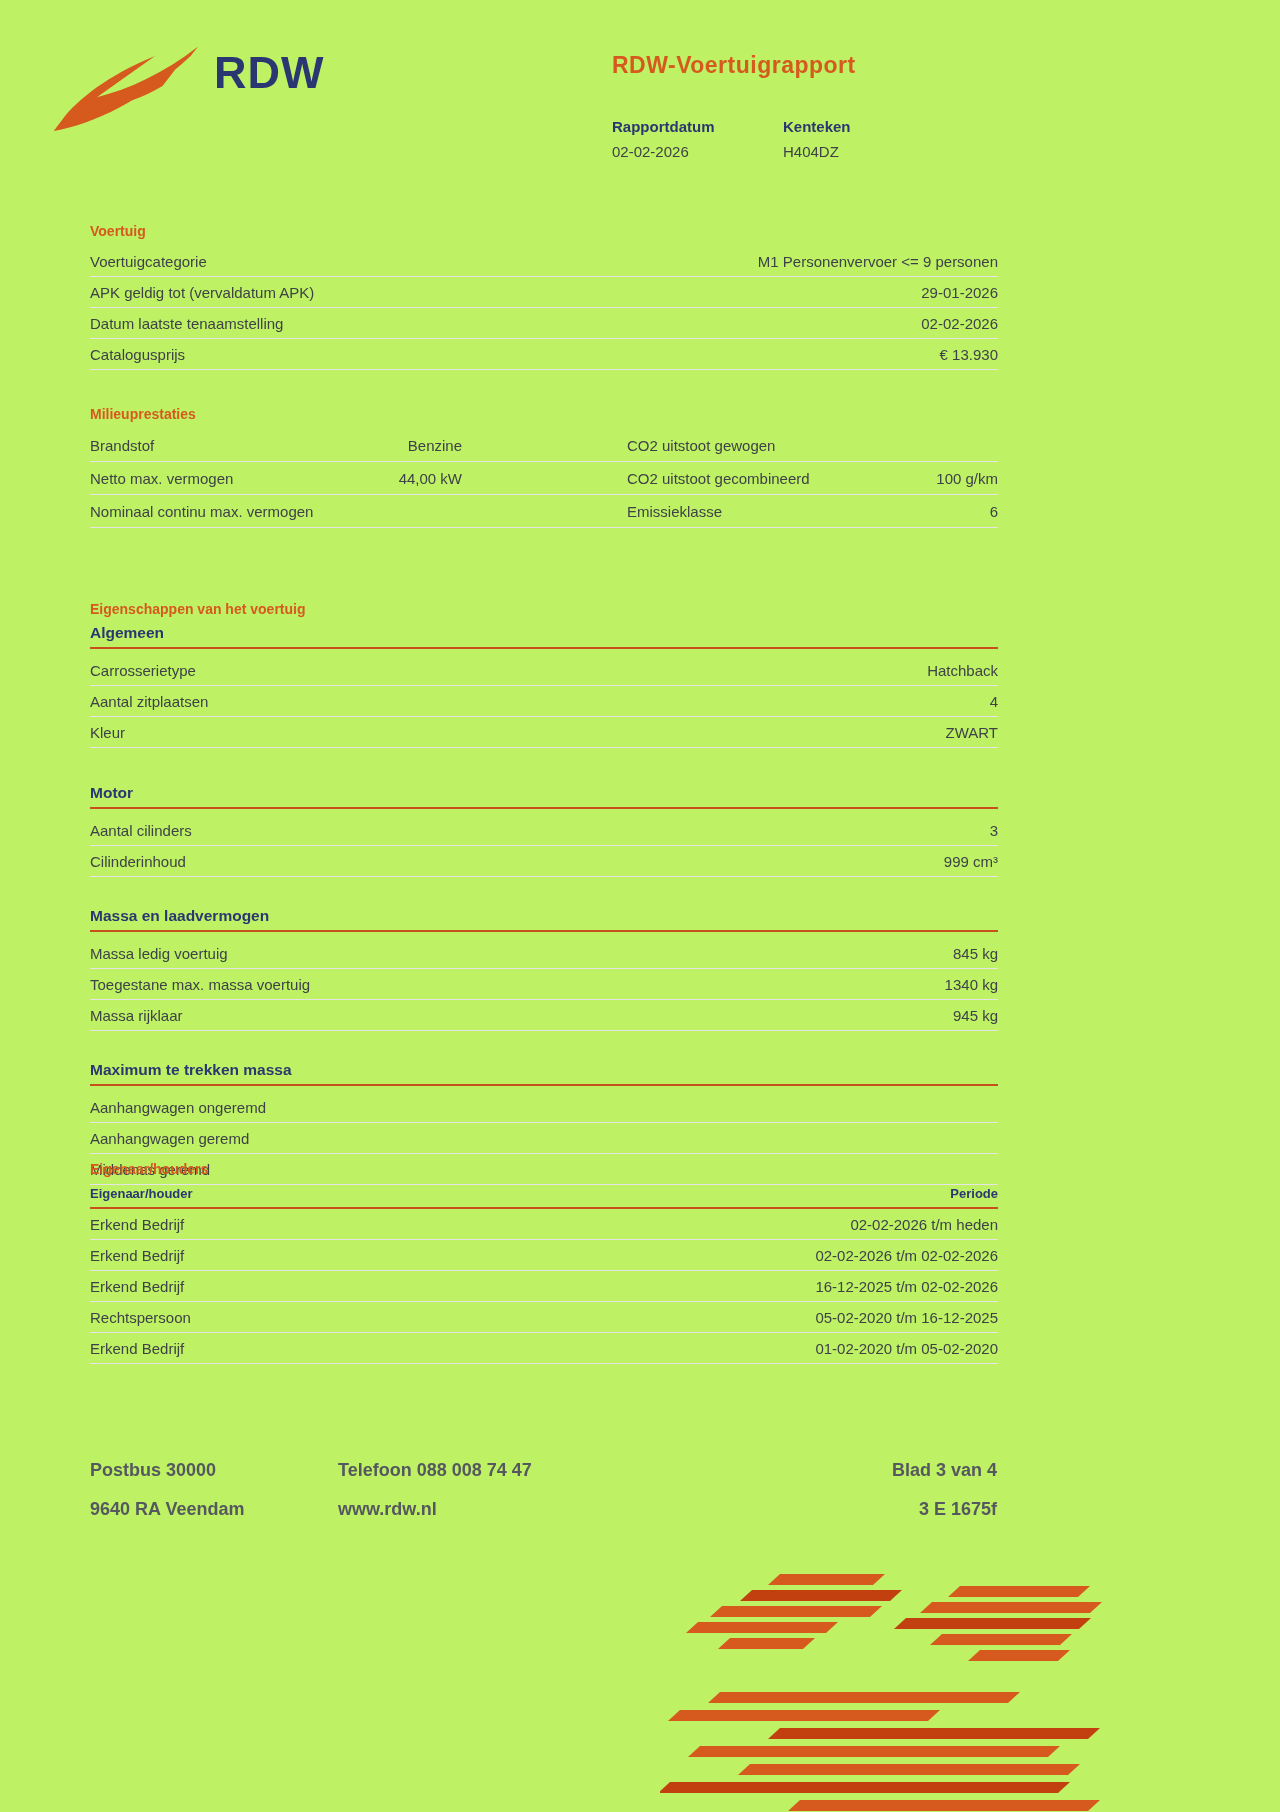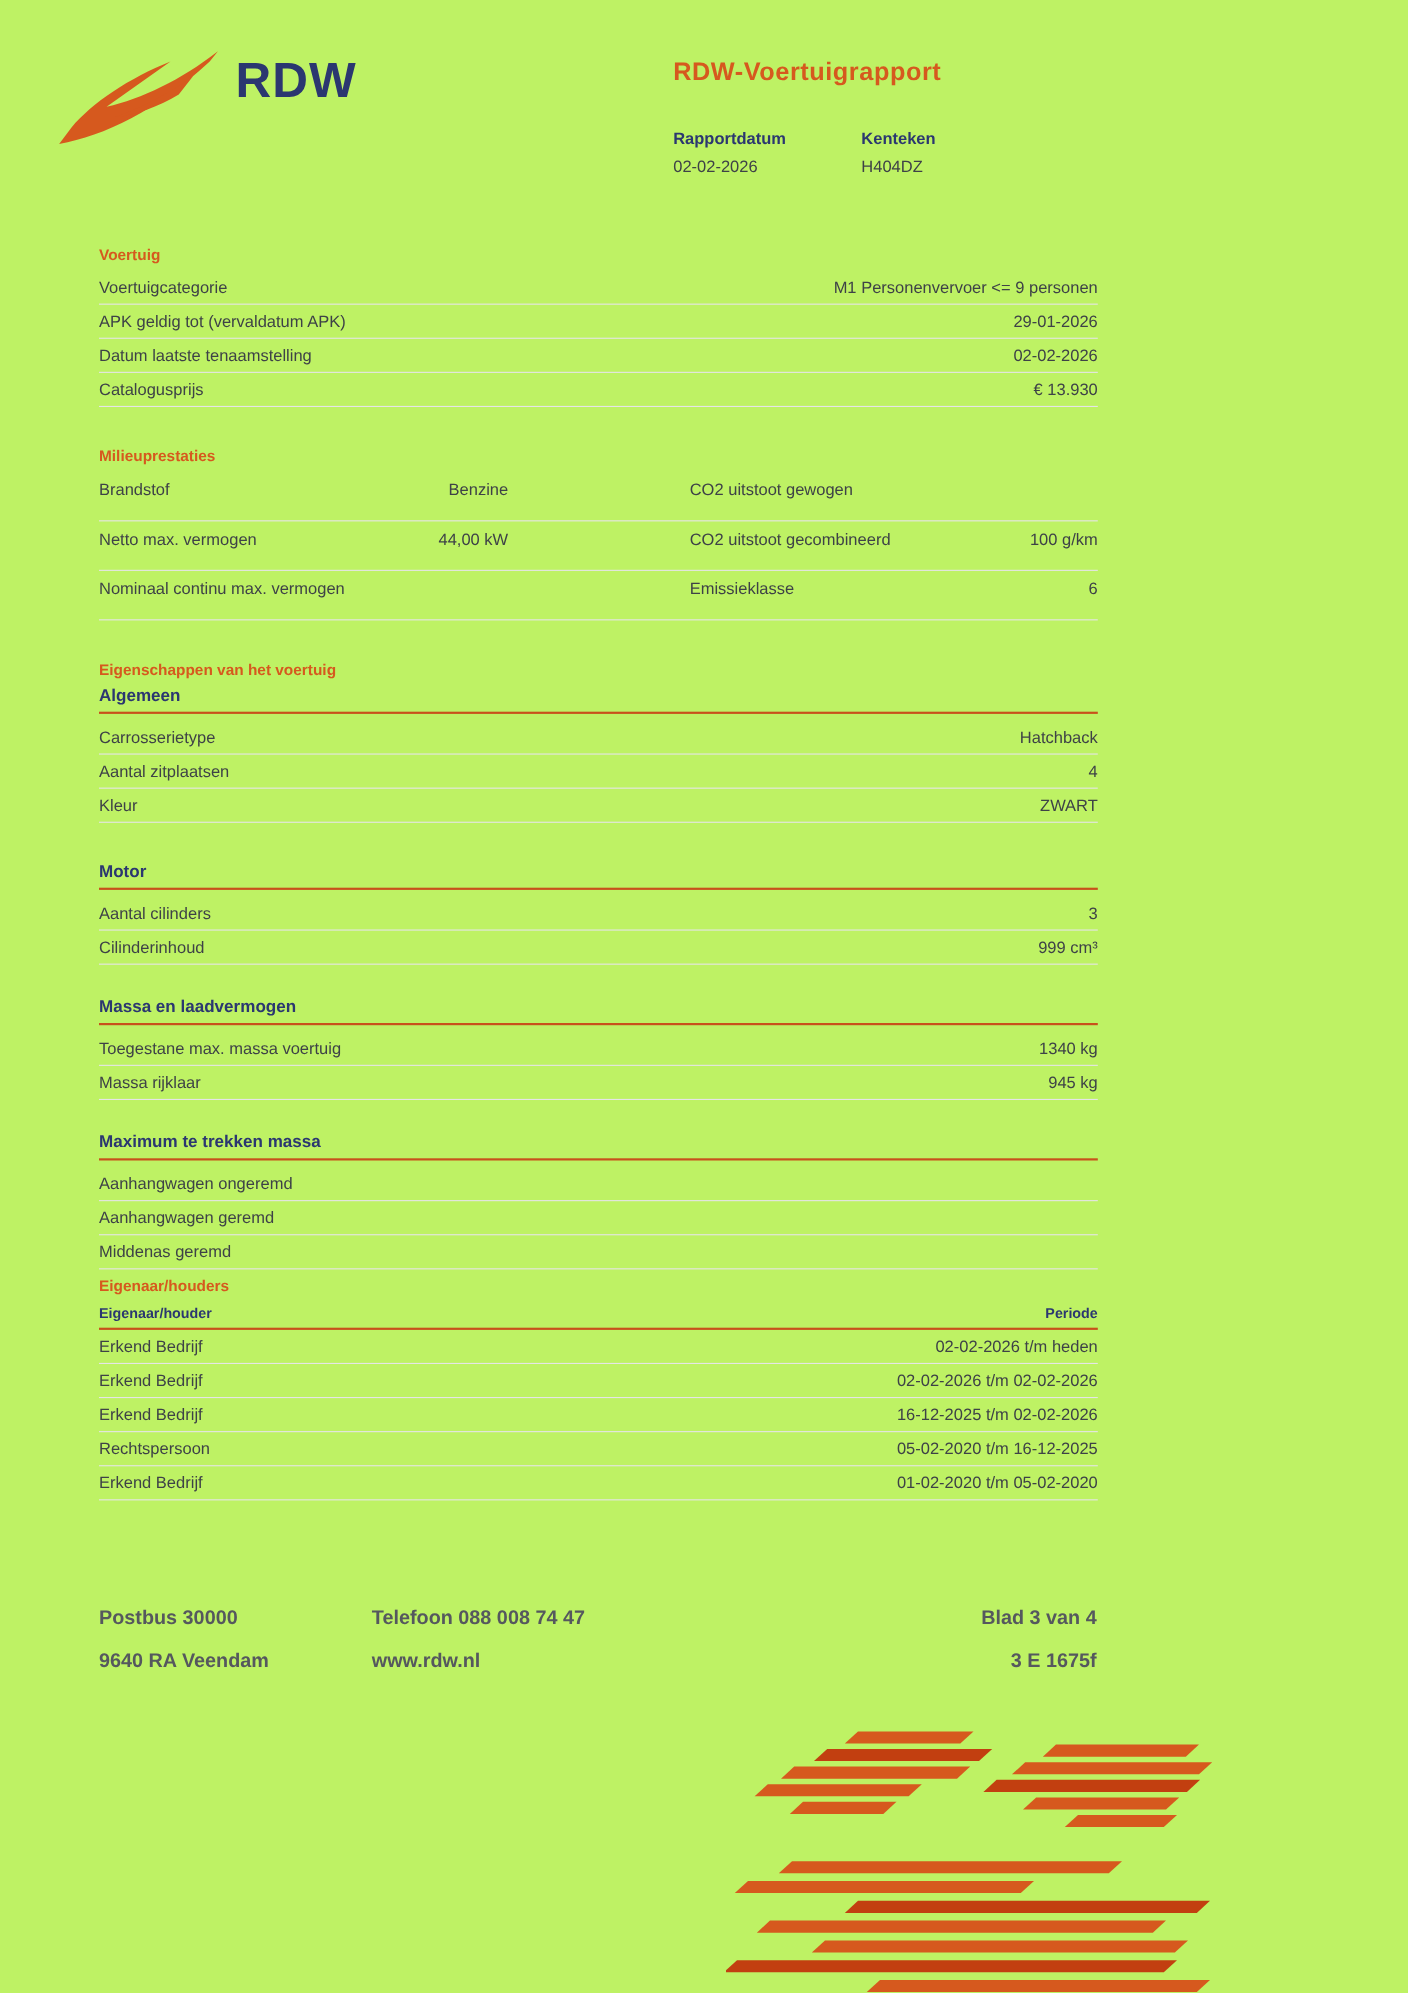--- a/index.html
+++ b/index.html
@@ -38,21 +38,21 @@
   }
   .rows { margin-top:6px; }
   .row {
     display:flex; justify-content:space-between;
     padding:7px 0 6px 0; border-bottom:1px solid #e5e5e7;
   }
   .row .label { text-align:left; }
   .row .value { text-align:right; white-space:nowrap; }
 
   
-  .mrow { display:flex; padding:8px 0 19px 0; border-bottom:1px solid #e5e5e7; }
+  .mrow { display:flex; padding:8px 0 7px 0; border-bottom:1px solid #e5e5e7; }
   .mlabel  { width:280px; }
   .mvalue  { width:92px; text-align:right; white-space:nowrap; }
   .mspacer { width:165px; }
   .mlabel2 { flex:1; }
   .mvalue2 { text-align:right; white-space:nowrap; }
 
   .mt36 { margin-top:36px; }
   .mt30 { margin-top:30px; }
   .mt6  { margin-top:6px; }
 
@@ -177,20 +177,24 @@
       </div>
       <div class="row">
         <span class="label">Cilinderinhoud</span>
         <span class="value">999 cm³</span>
       </div>
     </div>
 
     <div class="subhead mt30">Massa en laadvermogen</div>
     <div class="rows">
       <div class="row">
+        <span class="label">Massa ledig voertuig</span>
+        <span class="value">845 kg</span>
+      </div>
+      <div class="row">
         <span class="label">Toegestane max. massa voertuig</span>
         <span class="value">1340 kg</span>
       </div>
       <div class="row">
         <span class="label">Massa rijklaar</span>
         <span class="value">945 kg</span>
       </div>
     </div>
 
     <div class="subhead mt30">Maximum te trekken massa</div>

